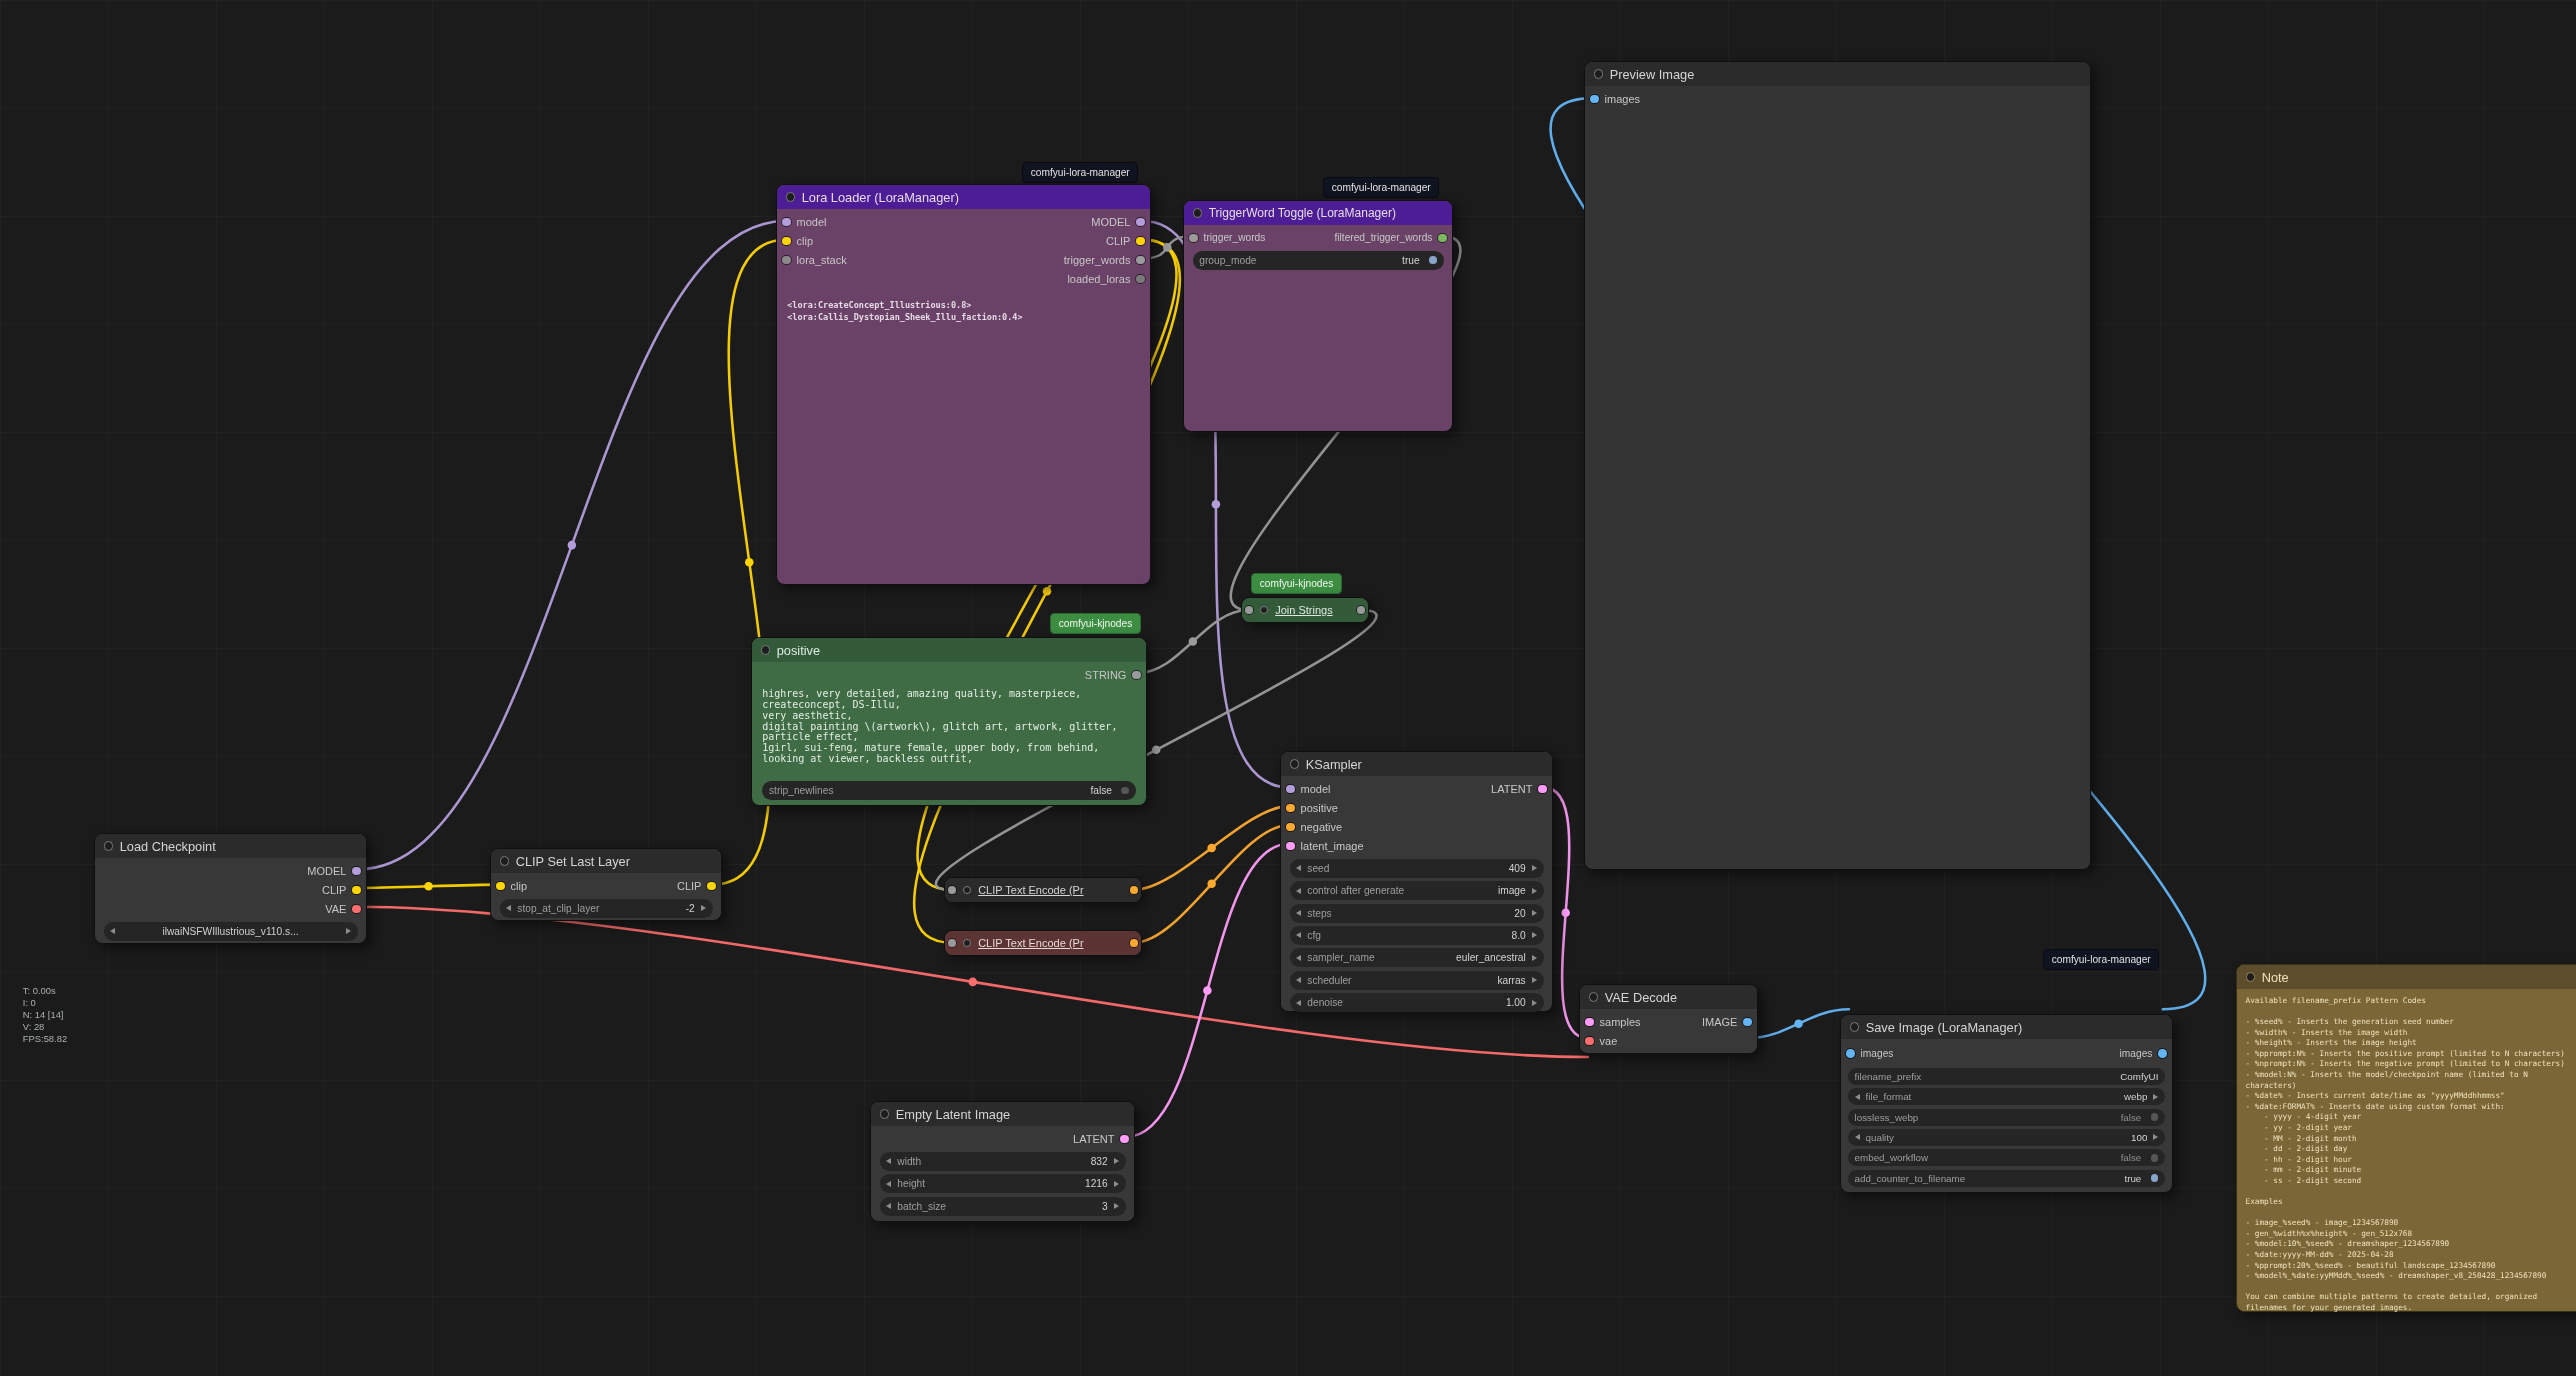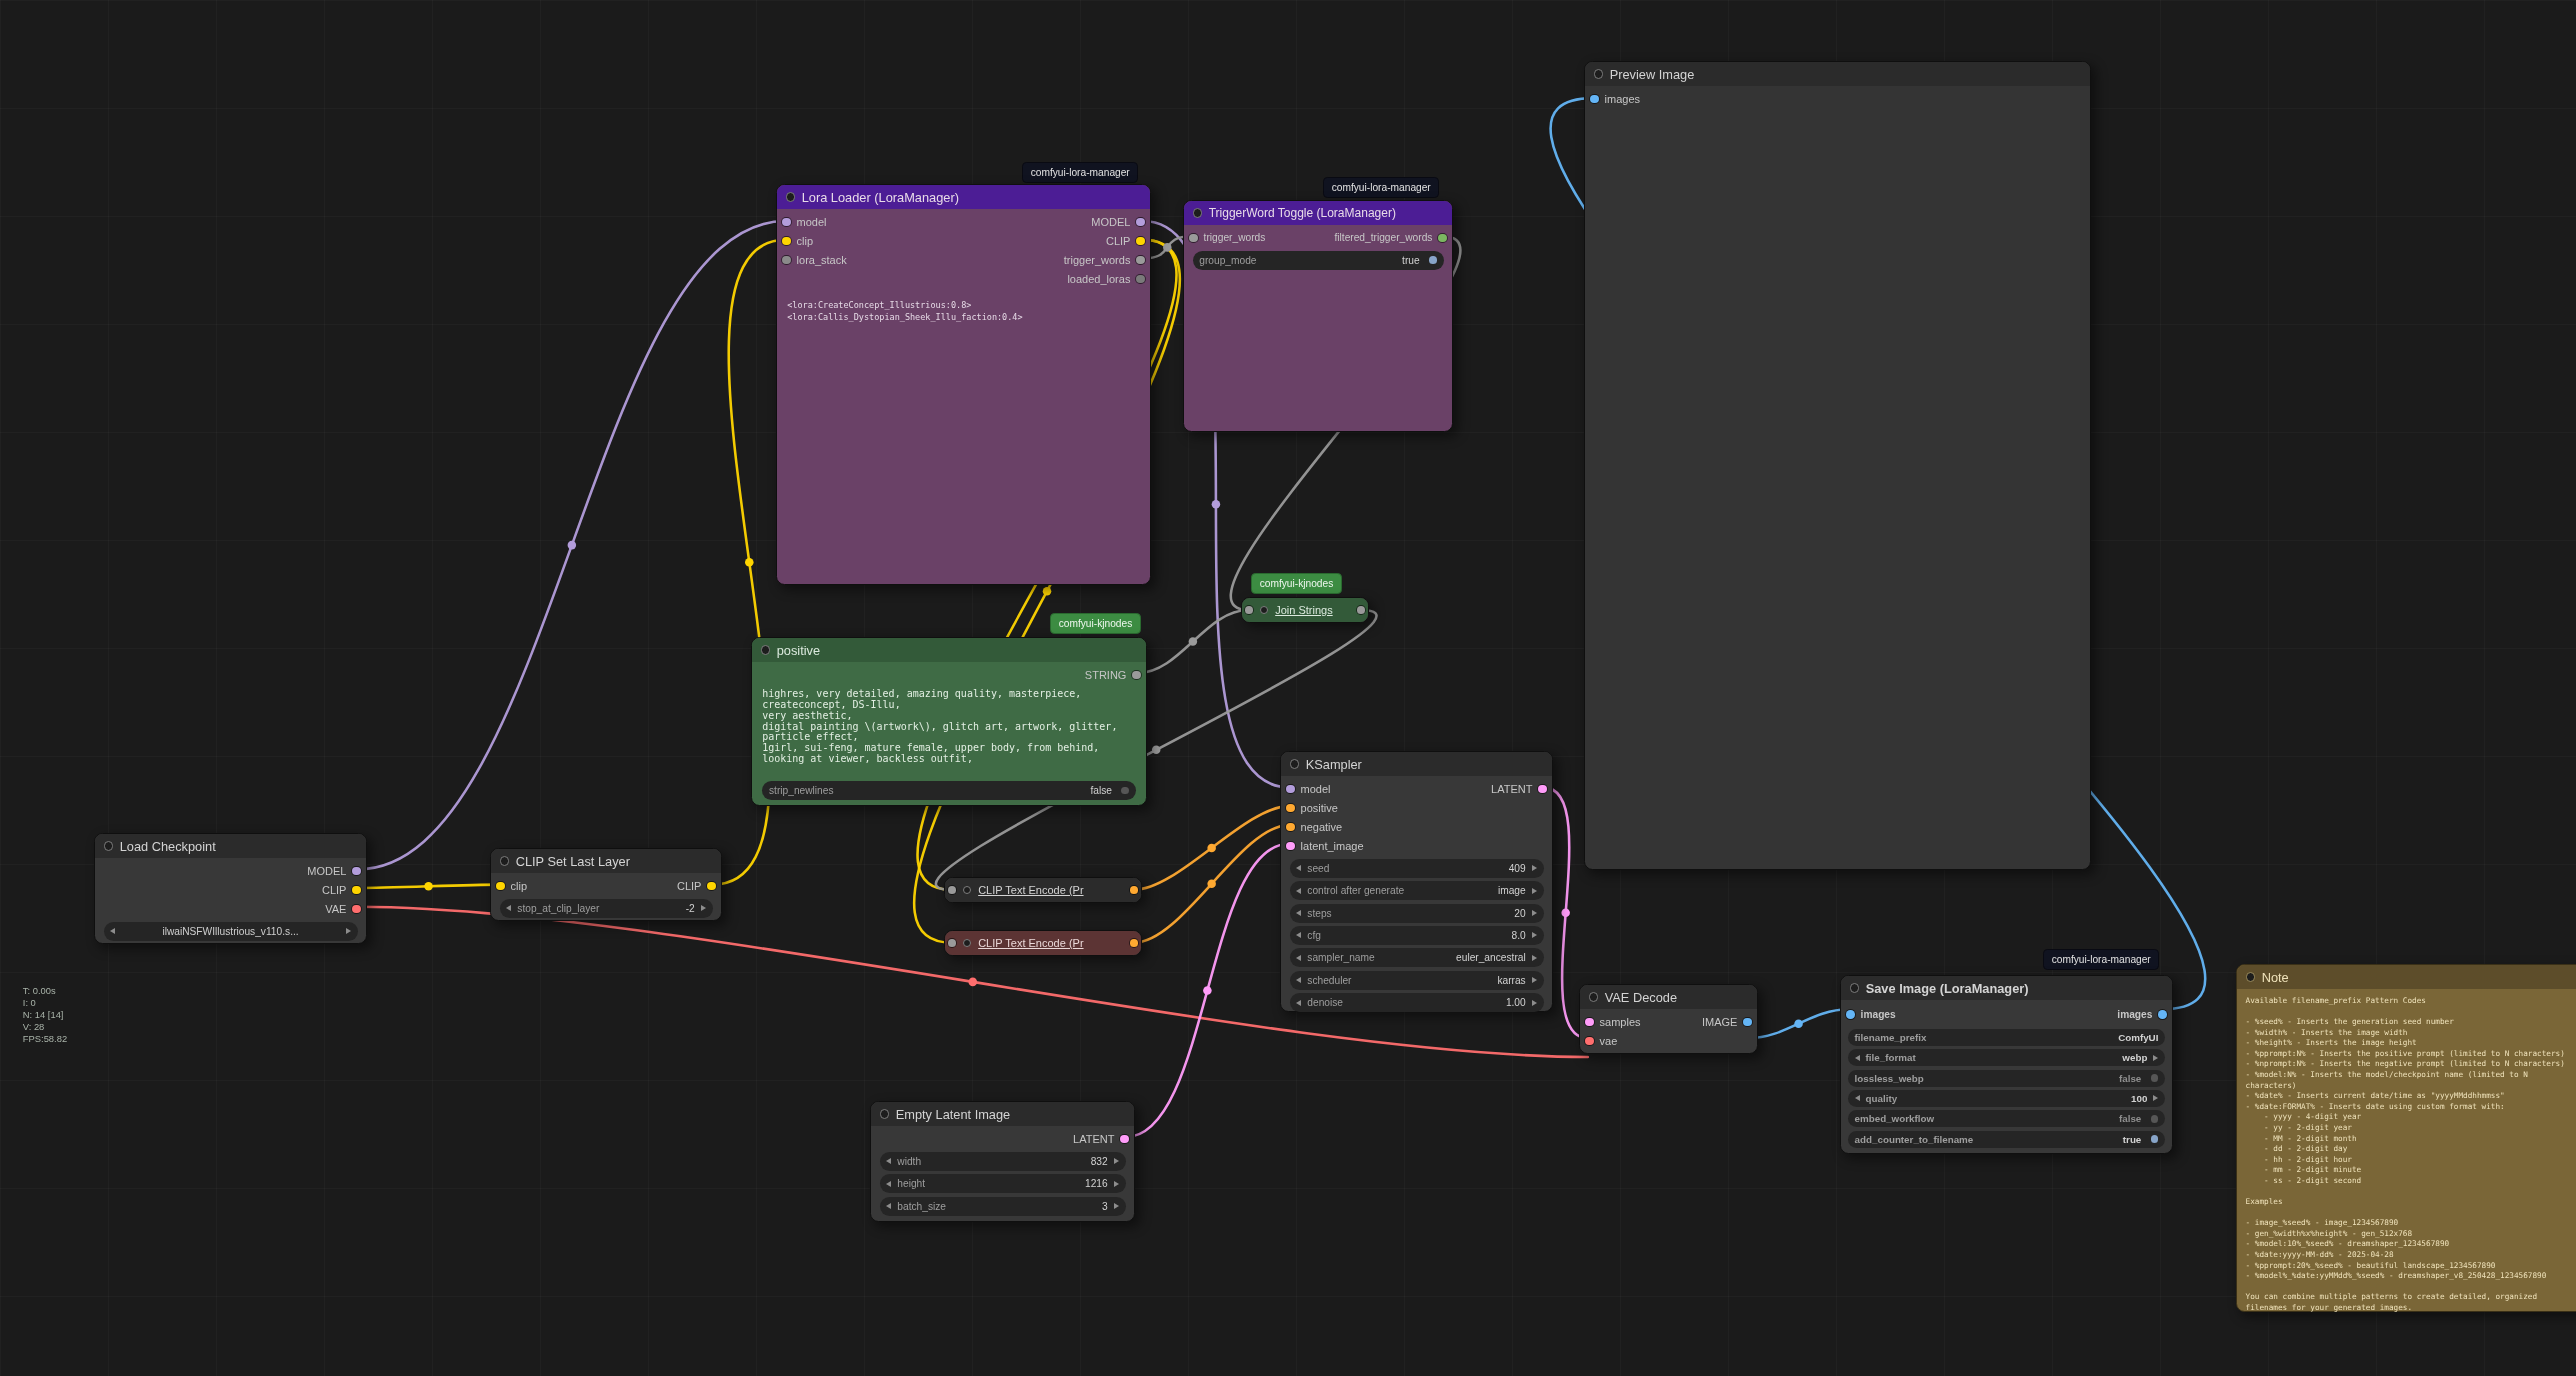--- a/index.html
+++ b/index.html
@@ -205,21 +205,21 @@
       </div>
     </div>
     <div class="row">
         <span></span>
       <div class="slot out">
         <span class="dot" style="background:#7a7a7a"></span>
         <span>loaded_loras</span>
       </div>
     </div>
   </div>
-  <div class="nodetext" style="margin:10.2px 10.2px 0;font-size:8.5px;line-height:12px;color:#e6dae6;">&lt;lora:CreateConcept_Illustrious:0.8&gt; &lt;lora:Callis_Dystopian_Sheek_Illu_faction:0.4&gt;</div>
+  <div class="nodetext" style="margin:10.2px 10.2px 0;font-size:8.5px;line-height:12px;color:#e6dae6;font-weight:bold;">&lt;lora:CreateConcept_Illustrious:0.8&gt; &lt;lora:Callis_Dystopian_Sheek_Illu_faction:0.4&gt;</div>
 </div>
 
 <div class="node purple" style="left:1183px;top:200px;width:270px;height:232px;">
   <div class="title">
     <span class="ring"></span>
     <span style="font-size:12px;">TriggerWord Toggle (LoraManager)</span>
   </div>
   <div class="rows">
     <div class="row">
       <div class="slot in">
@@ -438,21 +438,21 @@
     <div class="row">
       <div class="slot in">
         <span class="dot" style="background:#64B5F6"></span>
         <span>images</span>
       </div>
     </div>
   </div>
   <div style="position:absolute;left:6.8px;top:116px;right:6.8px;bottom:6.8px;"></div>
 </div>
 
-<div class="node" style="left:1840px;top:975px;width:333px;height:179px;font-weight:bold;">
+<div class="node" style="left:1840px;top:1014px;width:333px;height:179px;">
   <div class="title">
     <span class="ring"></span>
     <span>Save Image (LoraManager)</span>
   </div>
   <div class="rows">
     <div class="row" style="height:22px;">
       <div class="slot in">
         <span class="dot" style="background:#64B5F6"></span>
         <span style="font-size:10.2px;">images</span>
       </div>

